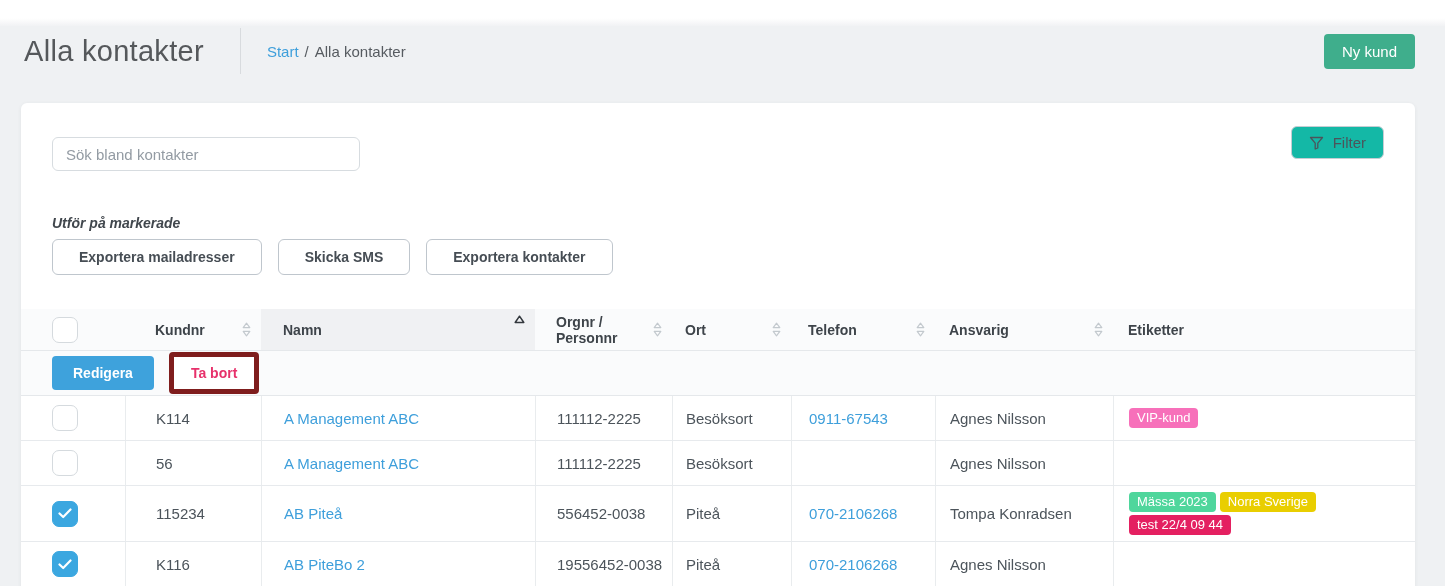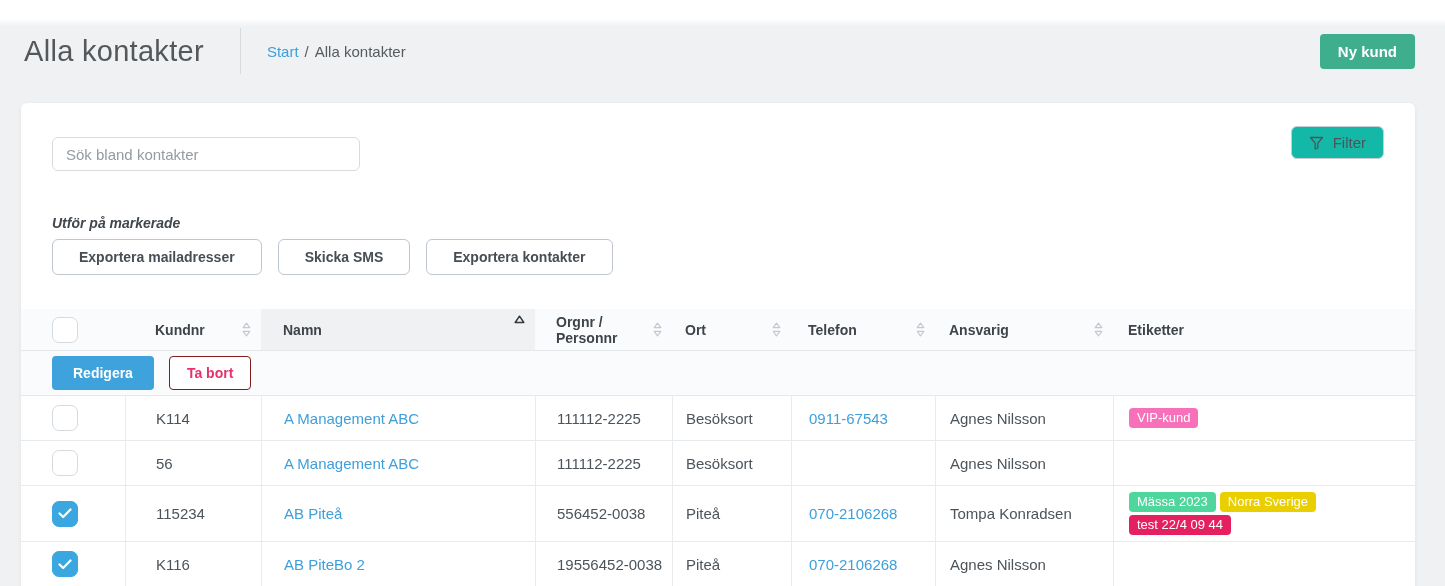--- a/index.html
+++ b/index.html
@@ -16,21 +16,21 @@
   
   .page-header { position:absolute; top:28px; left:24px; right:30px;
     display:flex; align-items:center; }
   .page-title { font-size:29px; font-weight:400; color:#55585b; letter-spacing:.3px; }
   .title-divider { width:1px; height:46px; background:#d8dbde; margin:0 26px 0 36px; }
   .breadcrumb { font-size:15px; color:#565b60; display:flex; align-items:center; }
   .breadcrumb a { color:#3e9fdb; text-decoration:none; }
   .breadcrumb .sep { margin:0 6px; color:#565b60; }
   .spacer { flex:1; }
   .btn-primary-green {
-    background:#3fae8c; color:#fff; font-weight:bold; font-size:15px;
+    background:#3fae8c; color:#fff; font-weight:normal; font-size:15px;
     border:none; border-radius:4px; padding:9px 18px; cursor:pointer;
     font-family:inherit;
   }
 
   
   .card { position:absolute; top:103px; left:21px; width:1394px; height:520px;
     background:#fff; border-radius:6px; box-shadow:0 1px 4px rgba(40,50,60,.07); }
   .card-inner { padding:34px 31px 0 31px; }
 
   .field-label { font-size:14px; font-weight:bold; color:#41474d;
@@ -70,21 +70,21 @@
     display:flex; align-items:center; justify-content:space-between; }
   .th.sorted { background:#f0f1f3; }
   .th .sort-icn { margin-right:10px; display:flex; flex-direction:column; line-height:0; }
   .th.sorted .sort-icn { align-self:flex-start; margin-top:6px; }
 
   .action-row { background:#fafbfc; height:45px; border-bottom:1px solid #e5e8eb;
     display:flex; align-items:center; padding-left:31px; }
   .btn-edit { background:#3ea2dc; color:#fff; font-weight:bold; font-size:14px;
     border:none; border-radius:4px; padding:9px 21px; cursor:pointer; font-family:inherit; }
   .btn-delete { background:#fff; color:#e7316b; font-weight:bold; font-size:14px;
-    border:1px solid #7f1d1d; border-radius:4px; padding:8px 17px; margin-left:15px;
+    border:5px solid #7f1d1d; border-radius:4px; padding:8px 17px; margin-left:15px;
     cursor:pointer; font-family:inherit; }
 
   .t-body-row { min-height:45px; border-bottom:1px solid #e7eaed; background:#fff; }
   .t-body-row .cell { align-self:stretch; display:flex; align-items:center; flex-wrap:wrap; }
   .t-body-row .c1,.t-body-row .c2,.t-body-row .c3,.t-body-row .c4,
   .t-body-row .c5,.t-body-row .c6,.t-body-row .c7 { border-left:1px solid #e9ecee; }
   a.cell-link { color:#3e9fdb; text-decoration:none; cursor:pointer; }
 
   .checkbox { width:26px; height:26px; border:1px solid #d5dade; border-radius:7px;
     background:#fff; display:inline-flex; align-items:center; justify-content:center;

